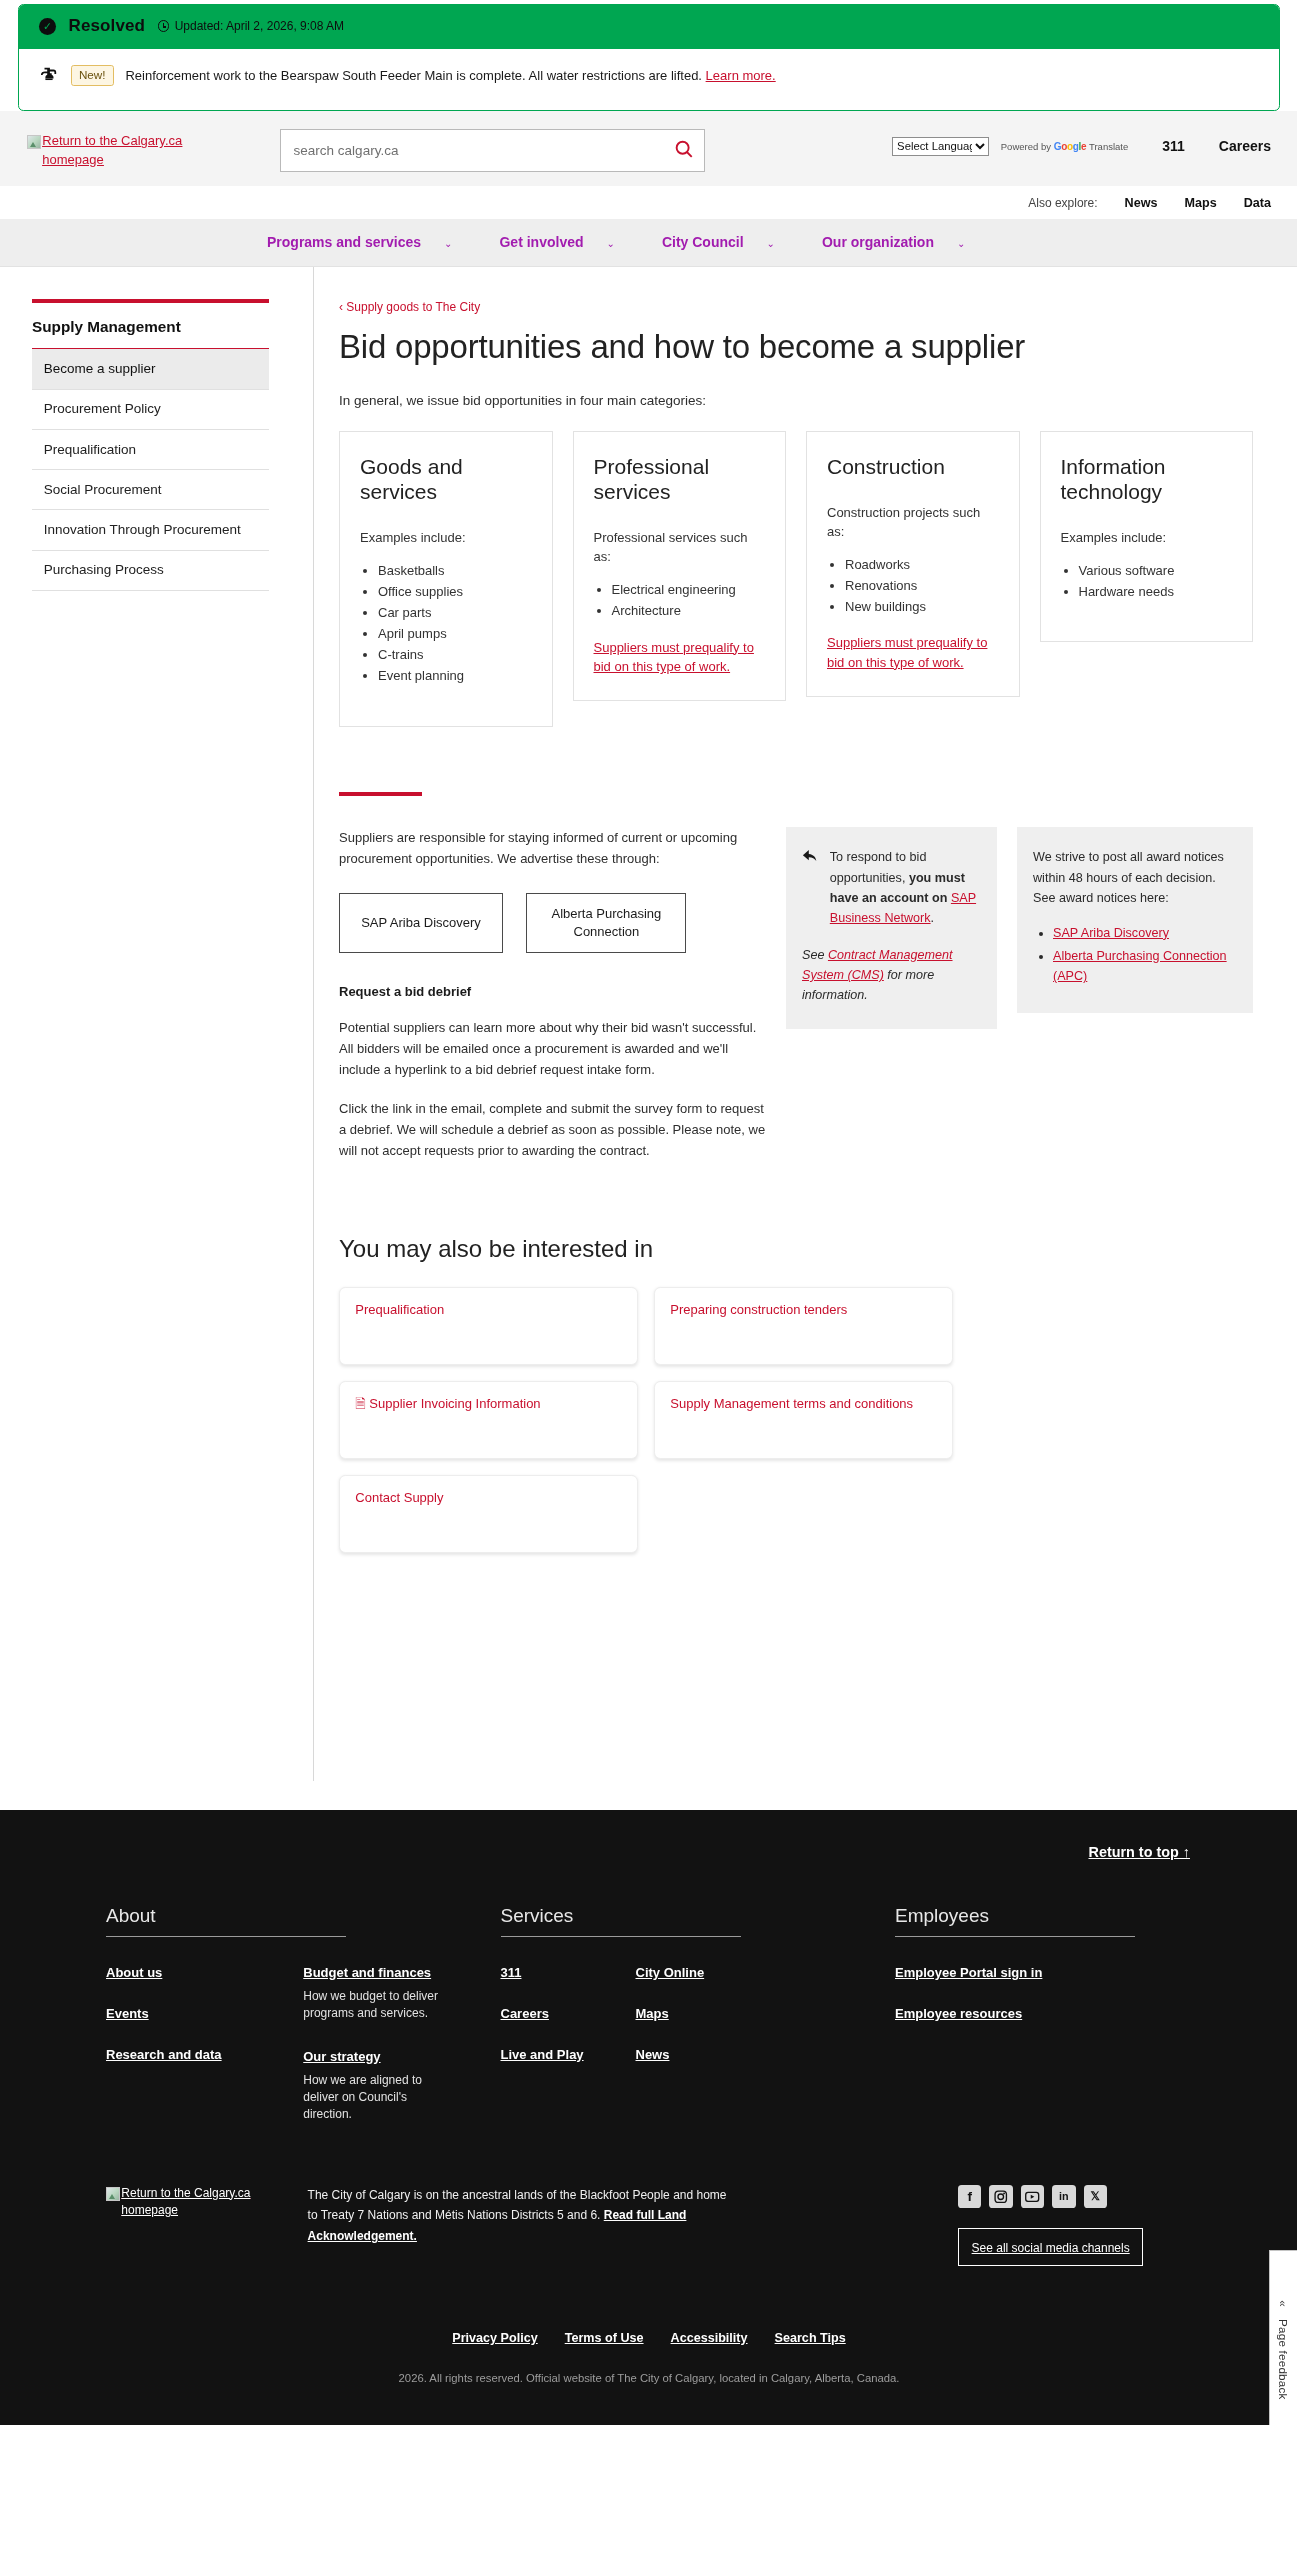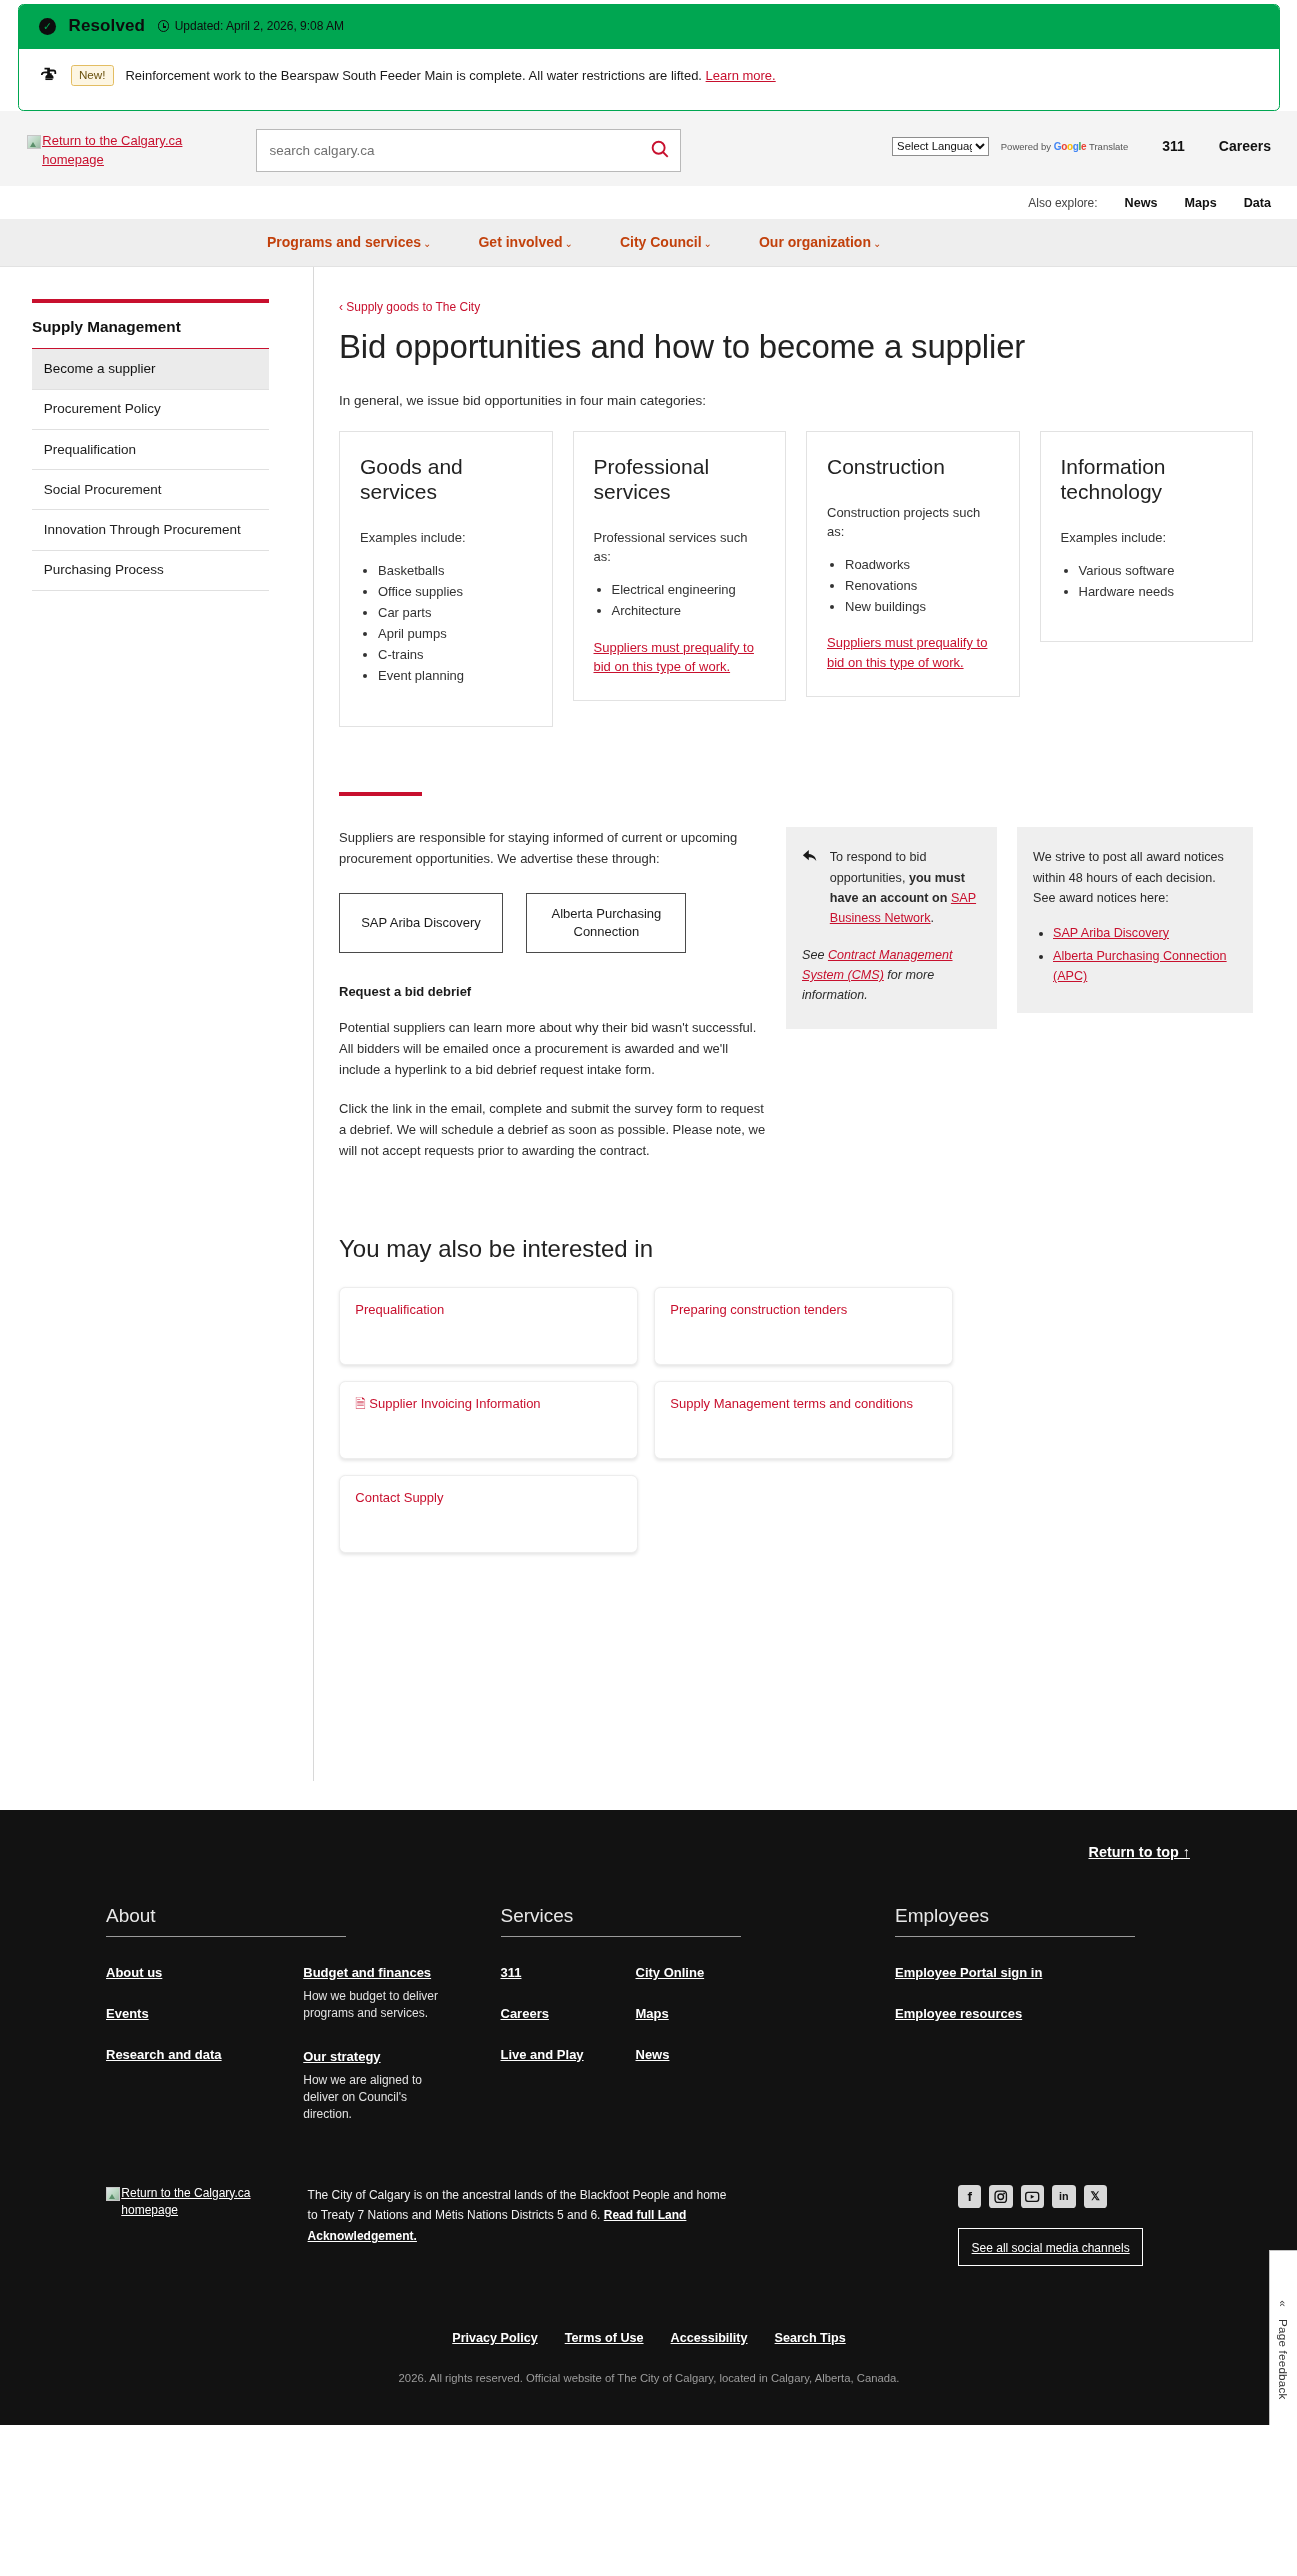--- a/index.html
+++ b/index.html
@@ -89,21 +89,21 @@
   .brand-alt {
     color: #c8102e;
     text-decoration: underline;
     font-size: 13px;
     line-height: 1.42;
     max-width: 180px;
   }
   .searchbox {
     position: relative;
     width: 425px;
-    margin-left: 4px;
+    margin-left: 28px;
     margin-top: 1.8px;
   }
   .searchbox input {
     width: 100%;
     height: 43px;
     border: 0.9px solid #b9b9b9;
     background: #fff;
     font-size: 13.5px;
     color: #333;
     padding: 0 47px 0 12.6px;
@@ -150,21 +150,21 @@
   
   .mainnav {
     background: #eeeeee;
     display: flex;
     align-items: center;
     gap: 47px;
     padding: 15.3px 0 15.3px 267px;
     font-size: 14px;
     border-bottom: 0.9px solid #e2e2e2;
   }
-  .mainnav .item { font-weight: bold; color: #c2410c; cursor: pointer; display:flex; align-items:center; gap:2px;}
+  .mainnav .item { font-weight: bold; color: #a21caf; cursor: pointer; display:flex; align-items:center; gap:23px;}
   .chev { font-size: 10px; font-weight: normal; position: relative; top: 0.9px;}
 
   
   .page { display: flex; align-items: flex-start; }
   .sidebar {
     width: 314px;
     flex: 0 0 314px;
     padding: 32px 44px 36px 32px;
     border-right: 0.9px solid #d8d8d8;
     min-height: 1514px;

